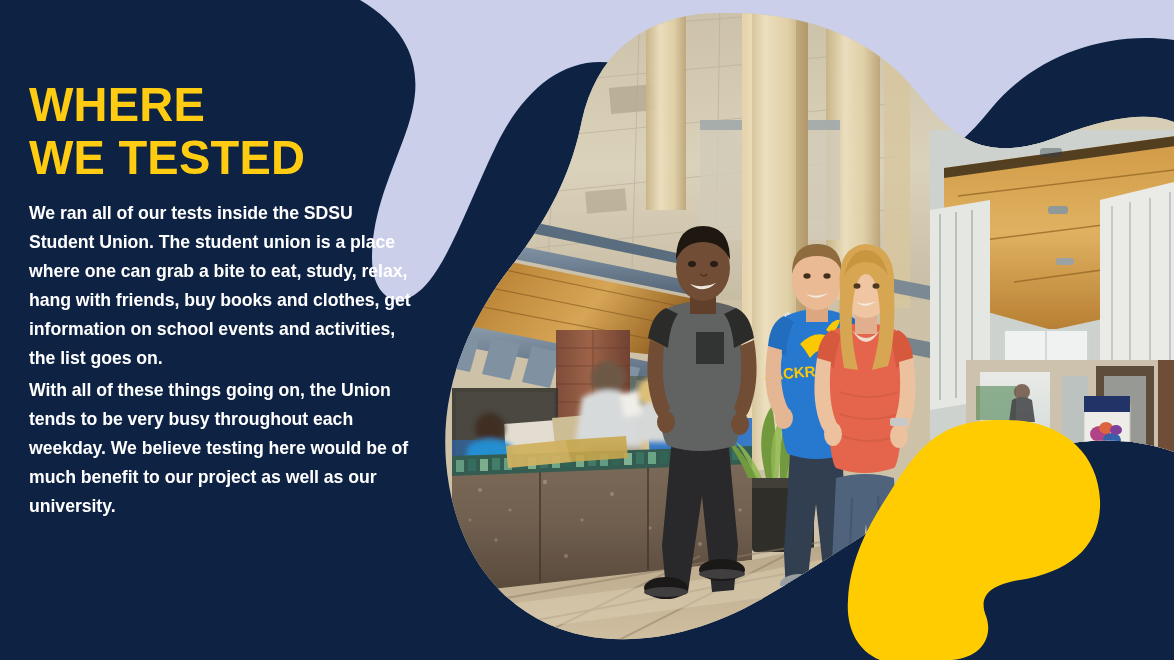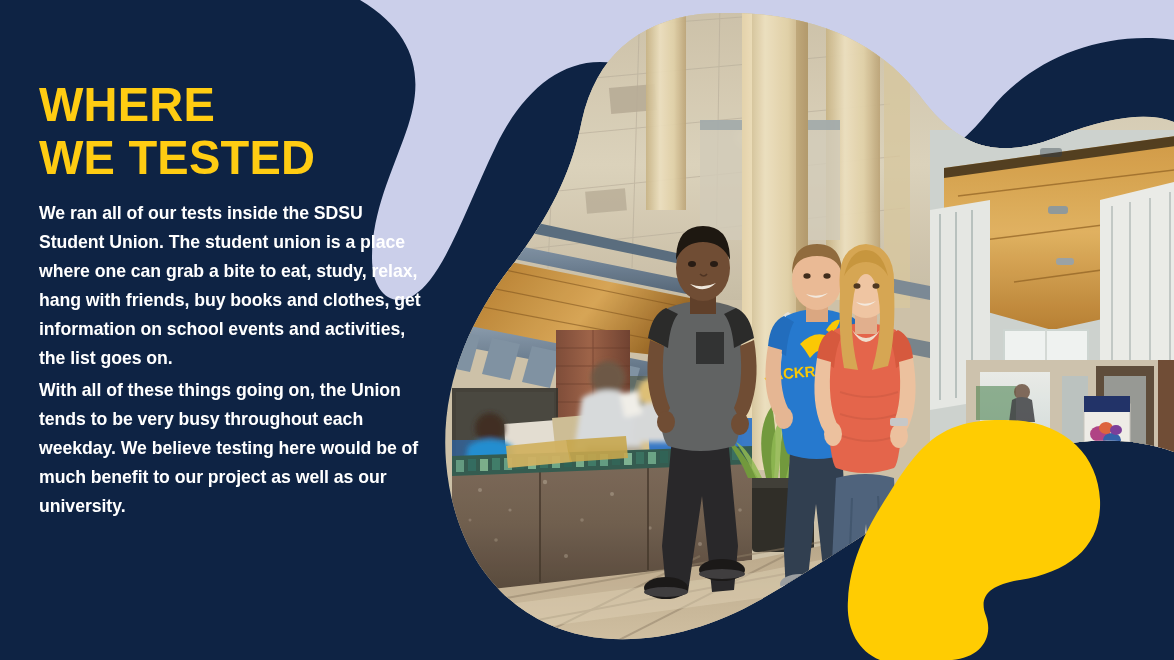--- a/index.html
+++ b/index.html
@@ -16,21 +16,21 @@
     background:#0E2344;
     overflow:hidden;
   }
 
   
   #art { position:absolute; top:0; left:0; width:1174px; height:660px; }
 
   
   #text-col {
     position:absolute;
-    left:39px; top:0;
+    left:29px; top:0;
     width:420px; height:660px;
     z-index:40;
   }
   #title {
     position:absolute; top:78px; left:0;
     color:#FFCC12;
     font-size:49px;
     font-weight:bold;
     line-height:53px;
     letter-spacing:0.2px;

